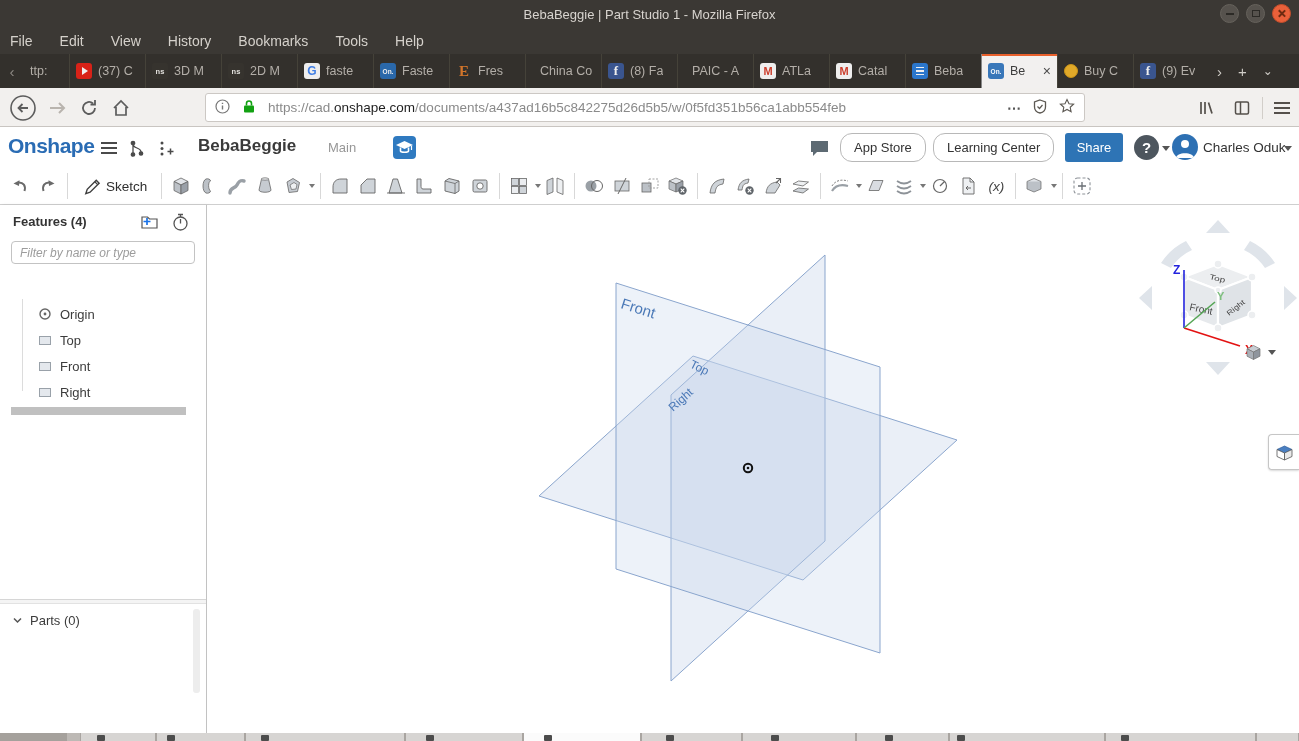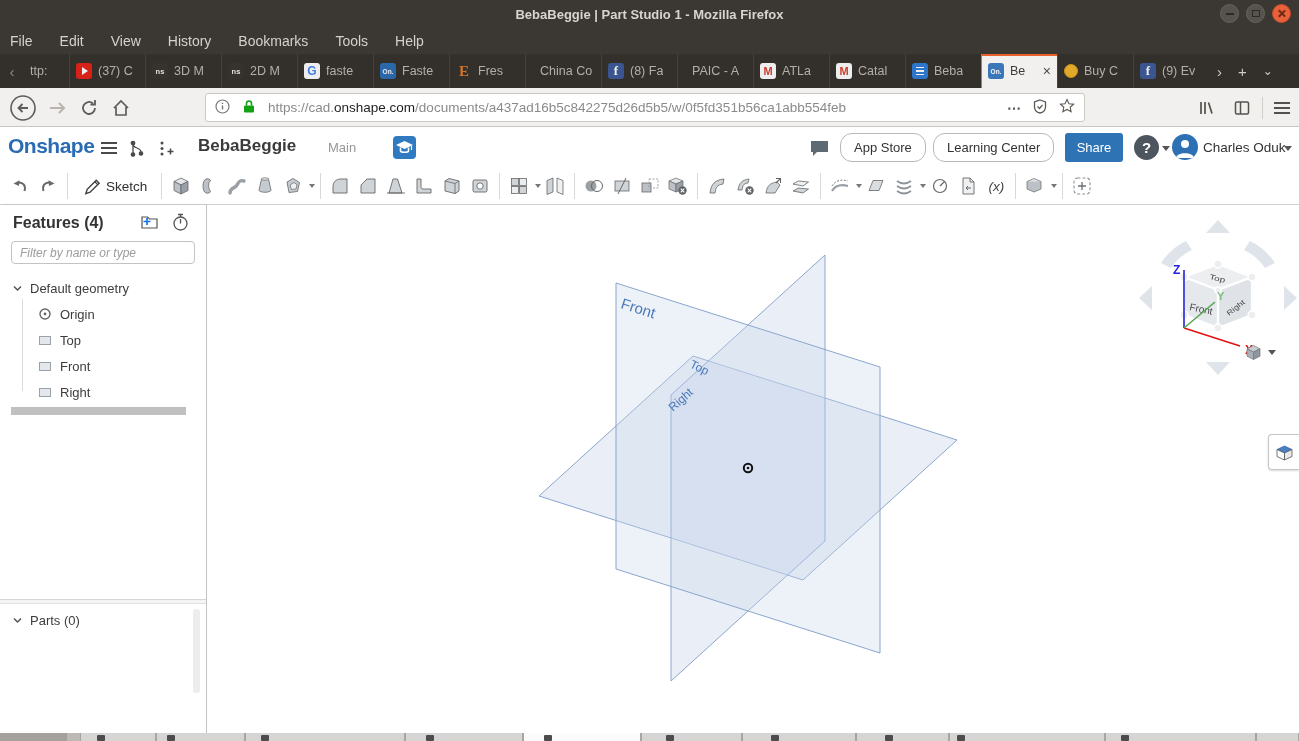--- a/index.html
+++ b/index.html
@@ -1,21 +1,21 @@
 <!DOCTYPE html>
 <html><head>
 <meta charset="utf-8">
 <style>
   html,body{margin:0;padding:0;background:#fff;}
   #app{position:relative;width:1299px;height:741px;overflow:hidden;font-family:"Liberation Sans",sans-serif;
        -webkit-font-smoothing:antialiased;}
   
   .titlebar{position:absolute;left:0;top:0;width:1299px;height:28px;background:#3b3834;
             display:flex;align-items:center;justify-content:center;}
-  .titlebar .wtitle{color:#d8d4cf;font-size:13px;font-weight:bold;}
+  .titlebar .wtitle{color:#d8d4cf;font-size:13px;font-weight:normal;}
   .winbtns{position:absolute;right:8px;top:4px;display:flex;gap:7px;}
   .wbtn{width:19px;height:19px;border-radius:50%;background:#56524d;border:1px solid #66625c;
         display:flex;align-items:center;justify-content:center;box-sizing:border-box;}
   .wbtn.close{background:#e9603a;border-color:#c64f2c;}
   .wbtn .bar{width:8px;height:2px;background:#2c2a26;}
   .wbtn .box{width:8px;height:7px;border:1.5px solid #2c2a26;box-sizing:border-box;}
   .wbtn .x{position:relative;width:9px;height:9px;}
   .wbtn .x::before,.wbtn .x::after{content:"";position:absolute;left:4px;top:0;width:1.8px;height:9px;background:#6e2a11;}
   .wbtn .x::before{transform:rotate(45deg);} .wbtn .x::after{transform:rotate(-45deg);}
   
@@ -92,21 +92,21 @@
   .tbtn{height:30px;min-width:28px;display:flex;align-items:center;justify-content:center;border-radius:3px;flex:0 0 auto;text-align:right;}
   .tsep{width:1px;height:26px;background:#d8d8d8;margin:0 5px;flex:0 0 auto;}
   .sketchbtn{display:flex;align-items:center;gap:5px;padding:0 9px;height:30px;}
   .sketchbtn .slabel{font-size:13.5px;color:#2f2f2f;}
   .tcaret{width:0;height:0;border-left:3.5px solid transparent;border-right:3.5px solid transparent;border-top:4.5px solid #777;margin-left:2px;}
   .varlabel{font-size:13.5px;color:#444;font-style:italic;padding:0 3px;}
   
   .panel{position:absolute;left:0;top:205px;width:207px;height:528px;background:#fff;border-right:1px solid #c2c2c2;
          box-sizing:border-box;box-shadow:2px 0 3px rgba(0,0,0,.08);}
   .phead{position:absolute;left:0;top:8px;width:100%;height:20px;}
-  .ptitle{position:absolute;left:13px;top:1px;font-size:16px;font-weight:bold;color:#333;}
+  .ptitle{position:absolute;left:13px;top:1px;font-size:13px;font-weight:bold;color:#333;}
   .pico{position:absolute;top:0;width:20px;height:20px;}
   .pfilter{position:absolute;left:11px;top:36px;width:184px;height:23px;box-sizing:border-box;border:1px solid #c3c3c3;
            border-radius:4px;padding:0 8px;font-size:12px;font-style:italic;color:#555;outline:none;
            font-family:"Liberation Sans",sans-serif;}
   .pfilter::placeholder{color:#9c9c9c;font-style:italic;}
   .trow{position:absolute;left:0;width:100%;height:24px;display:flex;align-items:center;gap:7px;font-size:13px;color:#3c3c3c;}
   .guide{position:absolute;left:22px;top:94px;width:1px;height:92px;background:#dcdcdc;}
   .hscroll{position:absolute;left:11px;top:202px;width:175px;height:8px;background:#c0c0c0;}
   .psplit{position:absolute;left:0;top:394px;width:100%;height:5px;background:#f4f4f4;border-top:1px solid #d6d6d6;border-bottom:1px solid #e2e2e2;box-sizing:border-box;}
   .vscroll{position:absolute;left:193px;top:404px;width:7px;height:84px;background:#ededed;border-radius:3px;}
@@ -576,26 +576,20 @@
           </svg>
       </div>
       <div class="pico" style="left:171px">
         <svg width="19" height="19" viewBox="0 0 19 19">
             <circle cx="9.5" cy="10.5" r="6.5" fill="none" stroke="#555" stroke-width="1.3"></circle>
             <path d="M9.5 10.5V6M7 1.5h5M9.5 1.5v2.5" fill="none" stroke="#555" stroke-width="1.3"></path>
           </svg>
       </div>
     </div>
     <input class="pfilter" type="text" placeholder="Filter by name or type" style="">
-    <div class="trow" style="top:71px;padding-left:12px">
-      <svg width="11" height="11" viewBox="0 0 11 11">
-          <path d="M2 3.5l3.5 3.5L9 3.5" fill="none" stroke="#555" stroke-width="1.5"></path>
-        </svg>
-      <span>Default geometry</span>
-    </div>
     <div class="guide"></div>
     <div class="trow" style="top:97px;padding-left:37px">
       <svg width="16" height="16" viewBox="0 0 16 16">
           <circle cx="8" cy="8" r="5" fill="none" stroke="#666" stroke-width="1.4"></circle>
           <circle cx="8" cy="8" r="1.4" fill="#666"></circle>
         </svg>
       <span>Origin</span>
     </div>
     <div class="trow" style="top:123px;padding-left:37px">
       <svg width="16" height="16" viewBox="0 0 16 16">

